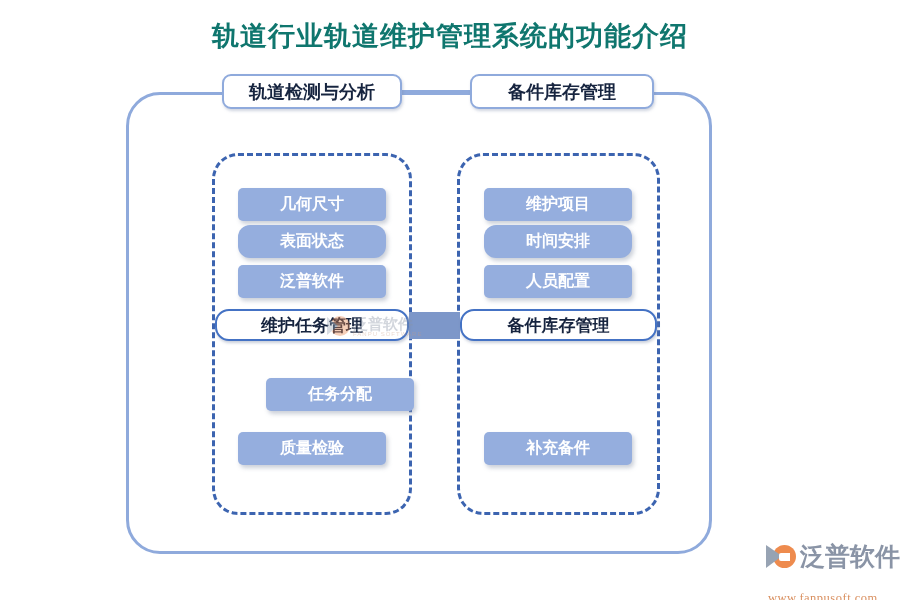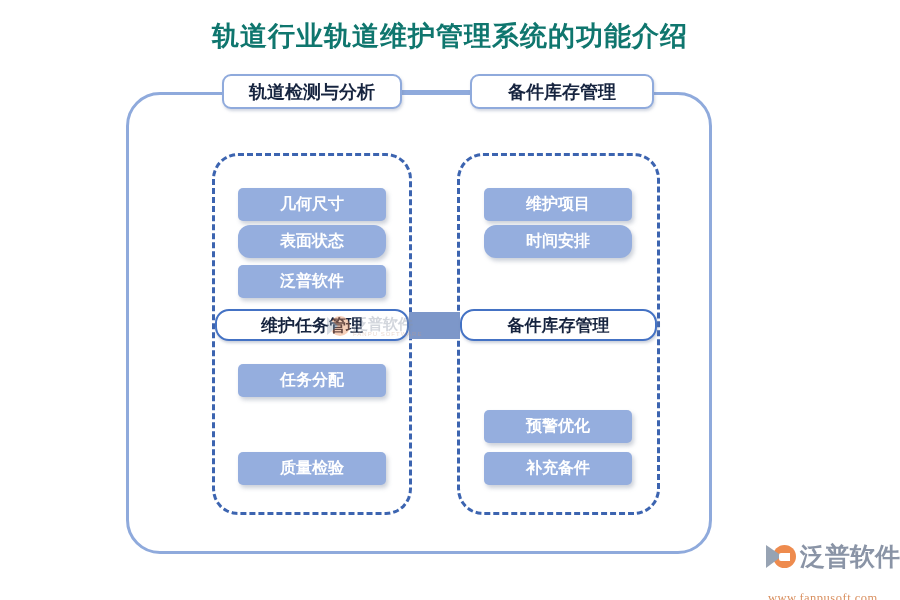--- a/index.html
+++ b/index.html
@@ -114,23 +114,23 @@
     color: #ffffff;
     box-shadow: 2px 3px 4px rgba(140,150,170,0.45);
     white-space: nowrap;
   }
   .col-left  { left: 238px; }
   .col-right { left: 484px; text-align: center; }
 
   .row-1 { top: 182px; margin-top: 6px; }
   .row-2 { top: 225px; border-radius: 12px; }
   .row-3 { top: 265px; }
-  .row-4 { top: 364px; }
+  .row-4 { top: 378px; margin-left: 28px; }
   .row-5 { top: 410px; }
-  .row-6 { top: 452px; }
+  .row-6 { top: 432px; }
 
   
   .mid-box {
     position: absolute;
     top: 309px;
     height: 32px;
     border: 2px solid #4472C4;
     border-radius: 14px;
     background: #ffffff;
     box-sizing: border-box;
@@ -281,37 +281,37 @@
 
   <div class="dashed-group" id="dashed-group-left"></div>
   <div class="dashed-group" id="dashed-group-right"></div>
 
   <div class="item-box col-left row-1">几何尺寸</div>
   <div class="item-box col-left row-2">表面状态</div>
   <div class="item-box col-left row-3">泛普软件</div>
 
   <div class="item-box col-right row-1">维护项目</div>
   <div class="item-box col-right row-2">时间安排</div>
+  <div class="item-box col-right row-3">人员配置</div>
 
   <div id="mid-bridge"></div>
   <div class="mid-box" id="mid-box-left">维护任务管理</div>
   <div class="mid-box" id="mid-box-right">备件库存管理</div>
 
   <div id="watermark">
     <span class="wm-mark"></span>
     <span class="wm-text">
       <span class="wm-cn">泛普软件</span>
       <span class="wm-en">FANPU SOFTWARE</span>
     </span>
   </div>
 
   <div class="item-box col-left row-4">任务分配</div>
   <div class="item-box col-left row-6">质量检验</div>
 
-  <div class="item-box col-right row-5">预警优化</div>
   <div class="item-box col-right row-6">补充备件</div>
 
   <div id="brand-logo">
     <div class="logo-row">
       <span class="logo-mark">
         <span class="lm-circle"></span>
         <span class="lm-wedge"></span>
         <span class="lm-inner"></span>
       </span>
       <span class="logo-name">泛普软件</span>

